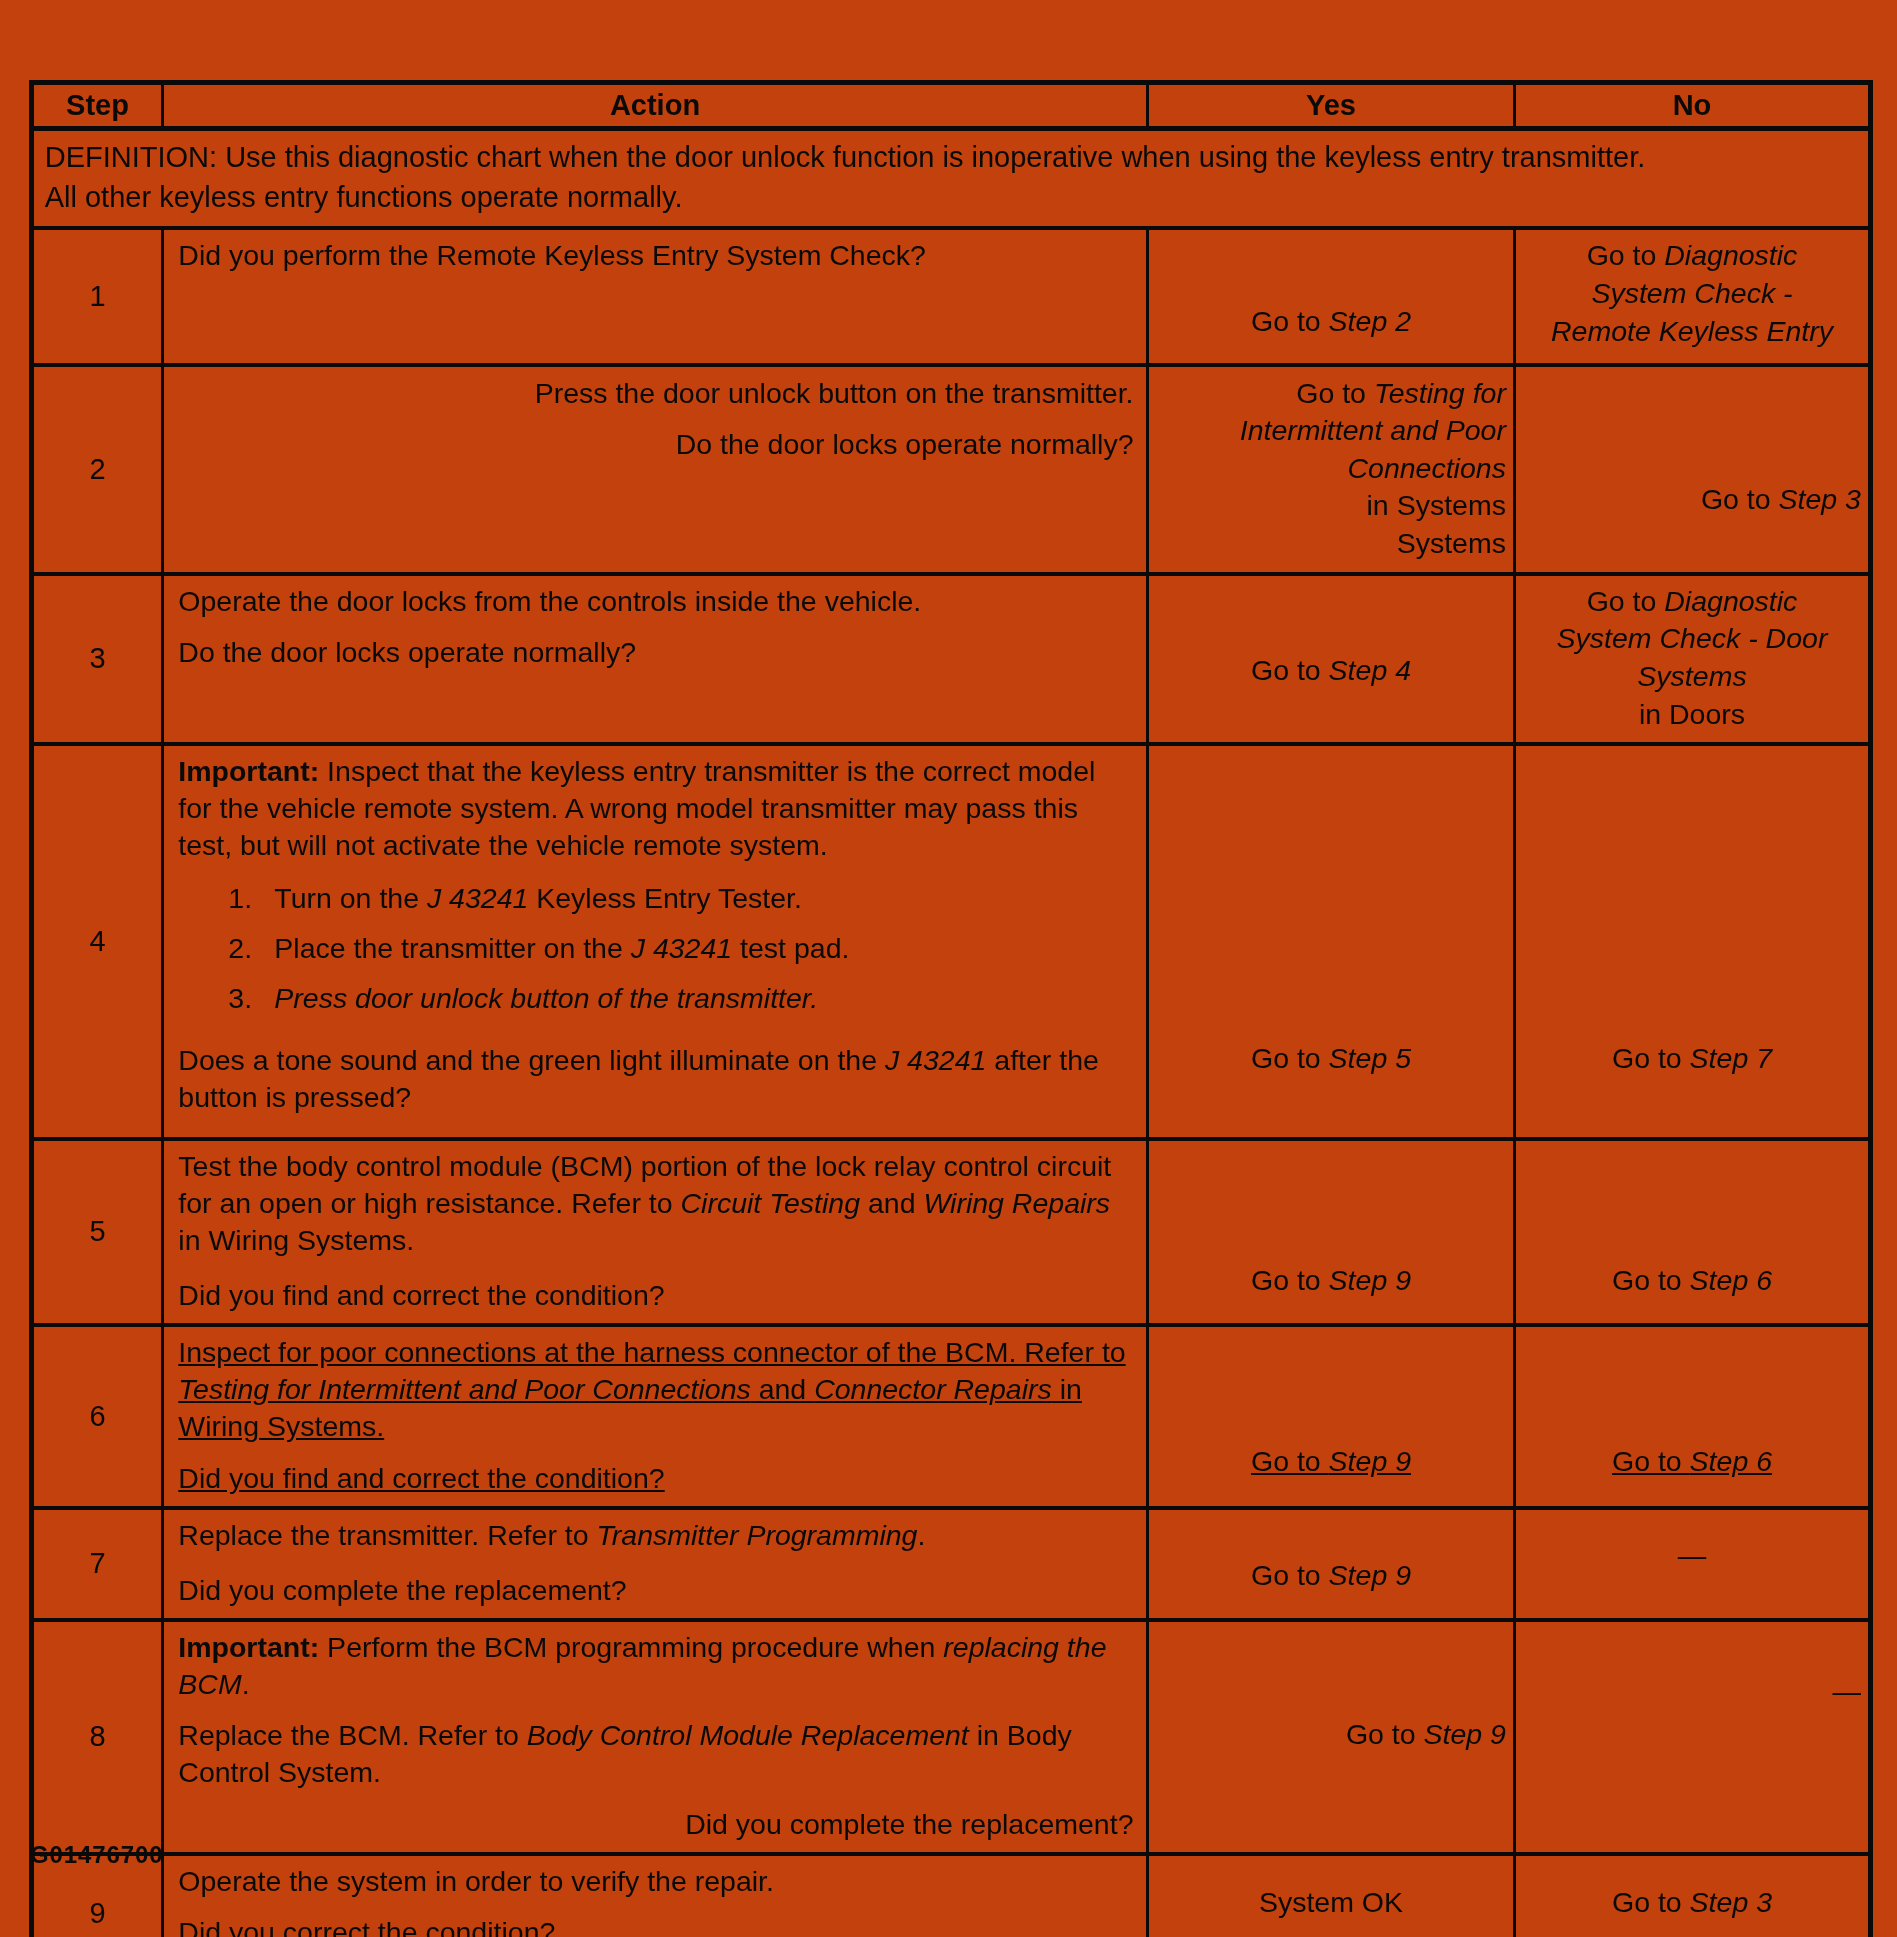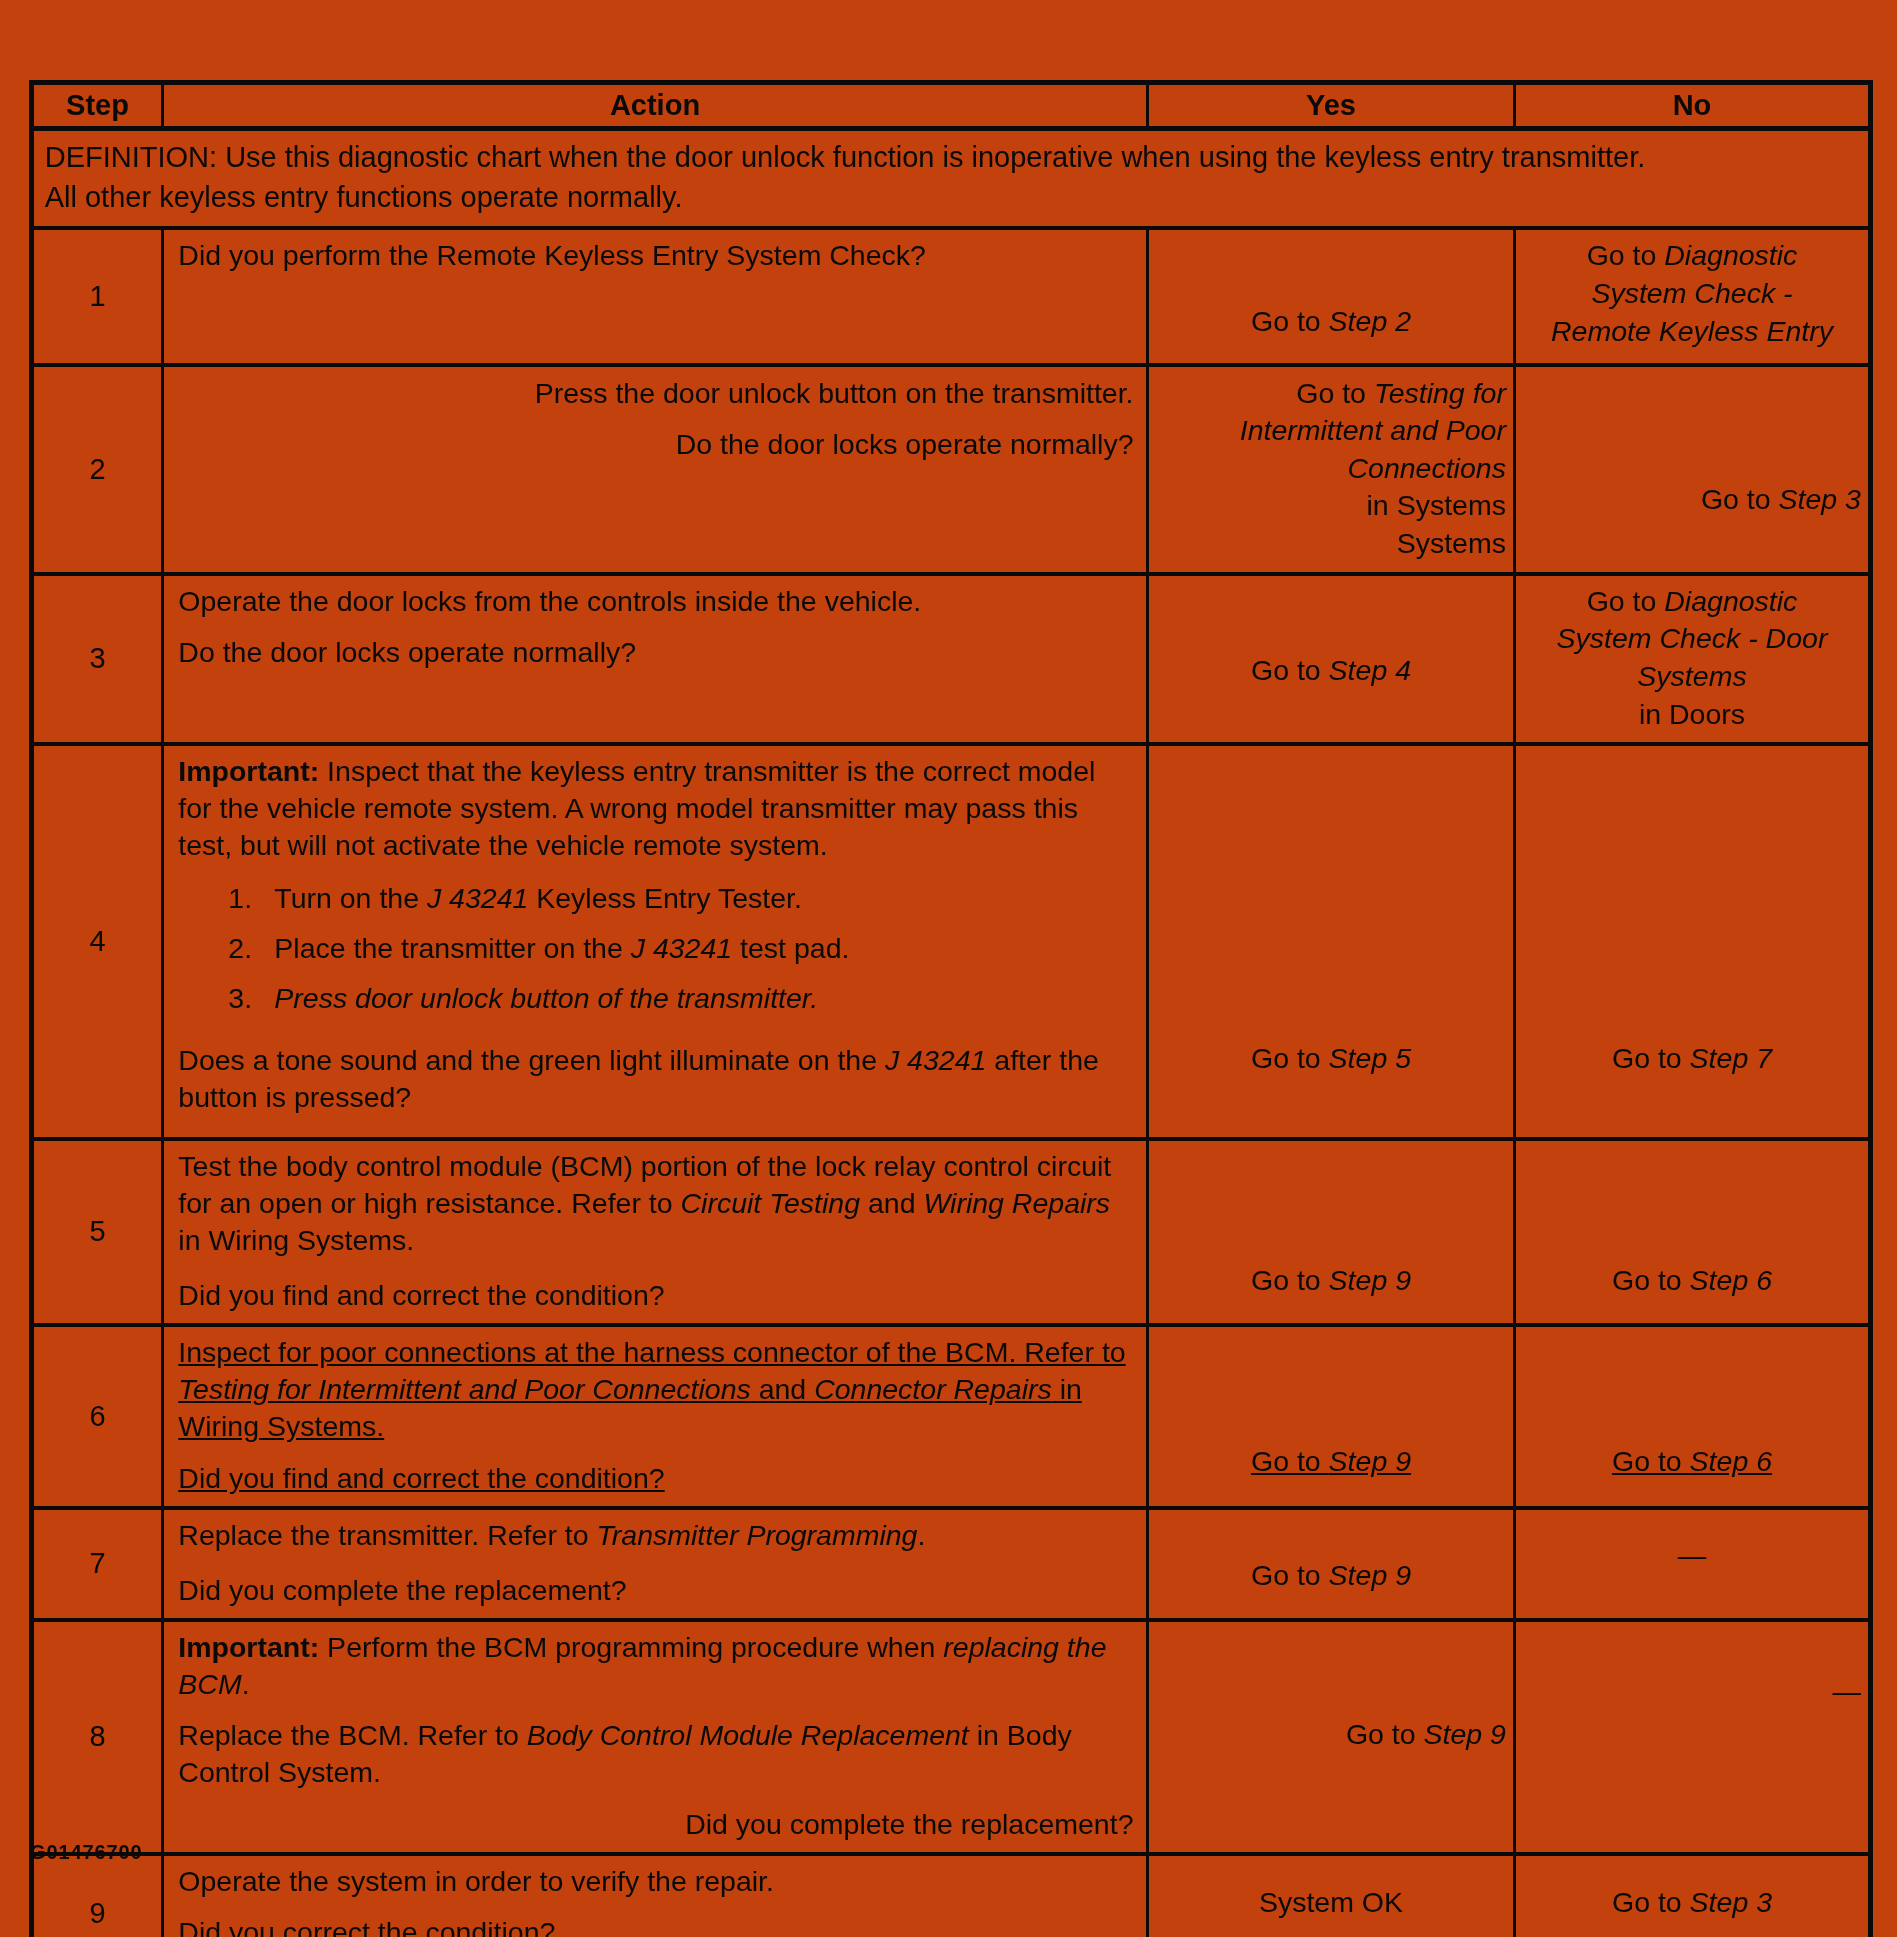--- a/index.html
+++ b/index.html
@@ -42,21 +42,21 @@
   .row-1 .fill{min-height:119px;}
   .row-2 .fill{min-height:160px;text-align:right;}
   .row-3 .fill{min-height:123px;}
   .row-4 .fill{min-height:340px;}
   .row-5 .fill{min-height:168px;}
   .row-6 .fill{min-height:162px;text-decoration:underline;}
   .row-7 .fill{min-height:94px;}
   .row-8 .fill{min-height:141px;align-items:flex-end;}
   .row-9 .fill{min-height:75px;}
 
-  .figure-id{position:absolute;left:30px;top:1841px;font-size:20px;font-weight:bold;
+  .figure-id{position:absolute;left:30px;top:1841px;font-size:24px;font-weight:bold;
              letter-spacing:0.9px;}
 </style>
 </head>
 <body>
 
 <div class="page">
   <table class="diag">
     <colgroup>
       <col class="c-step">
         <col class="c-action">

